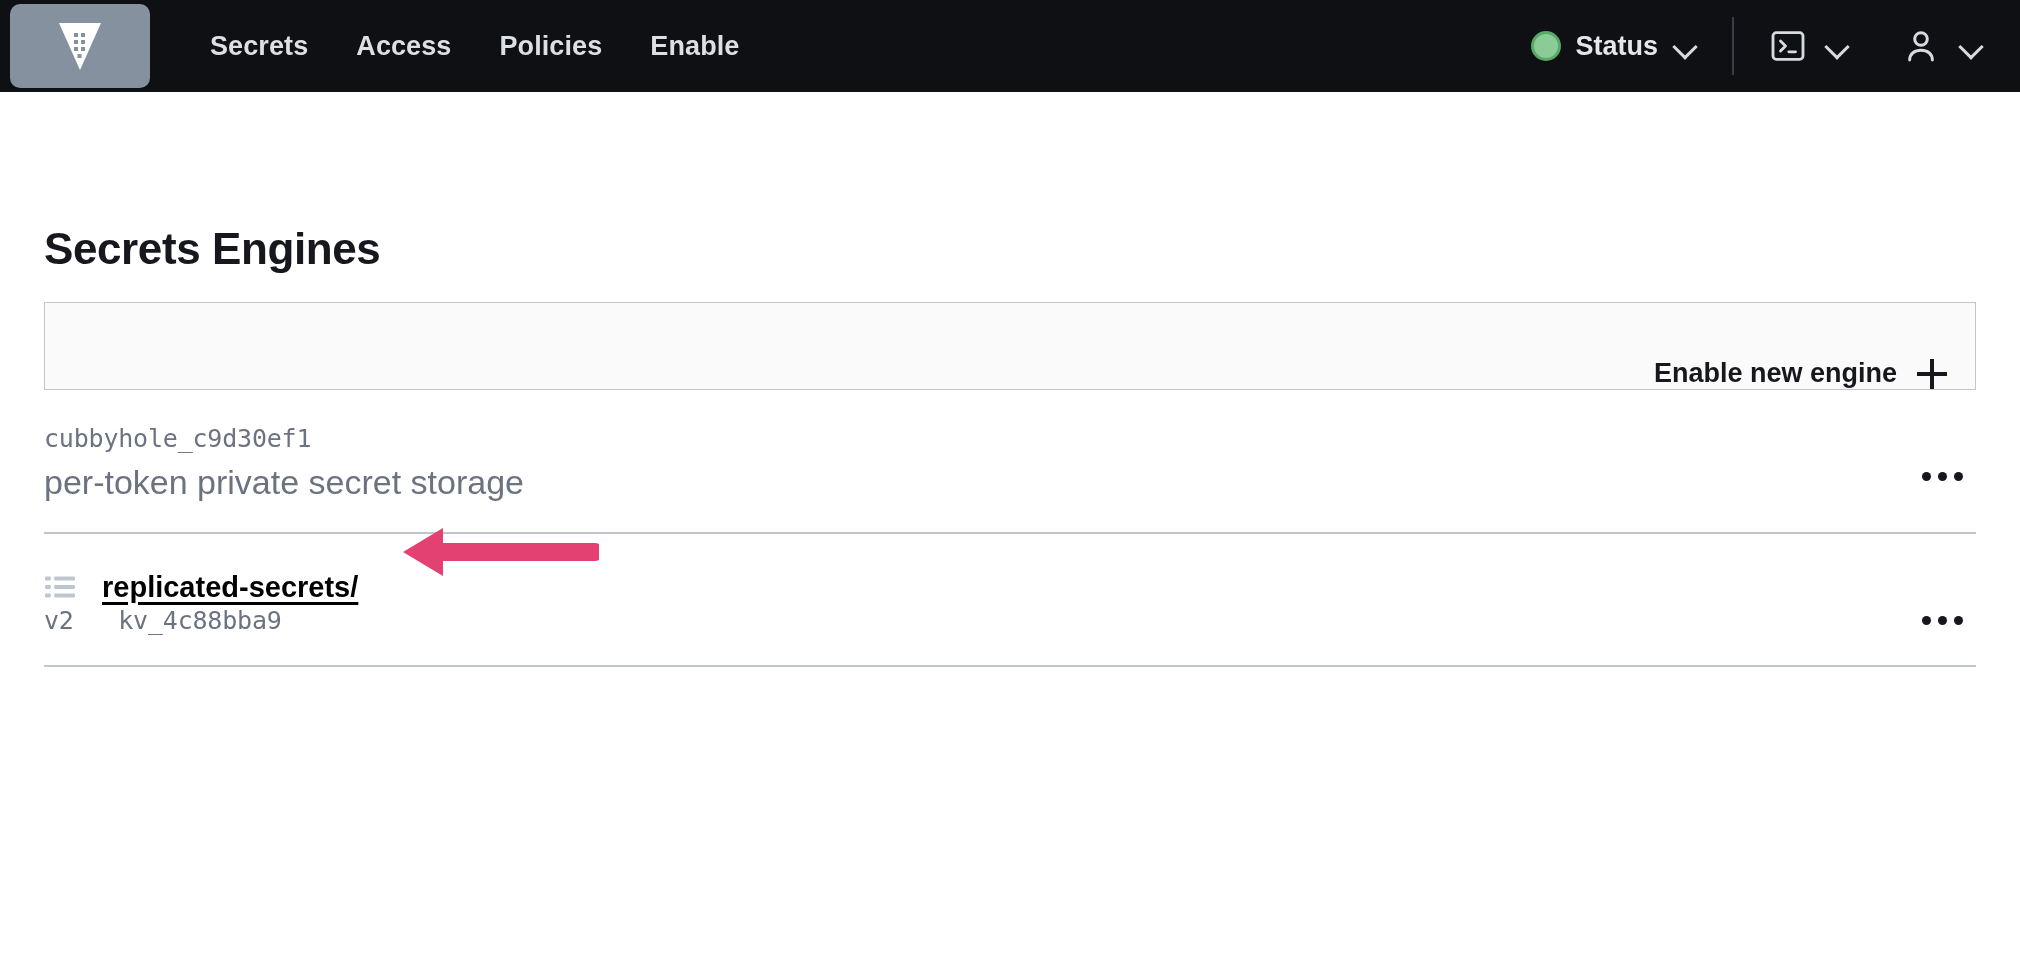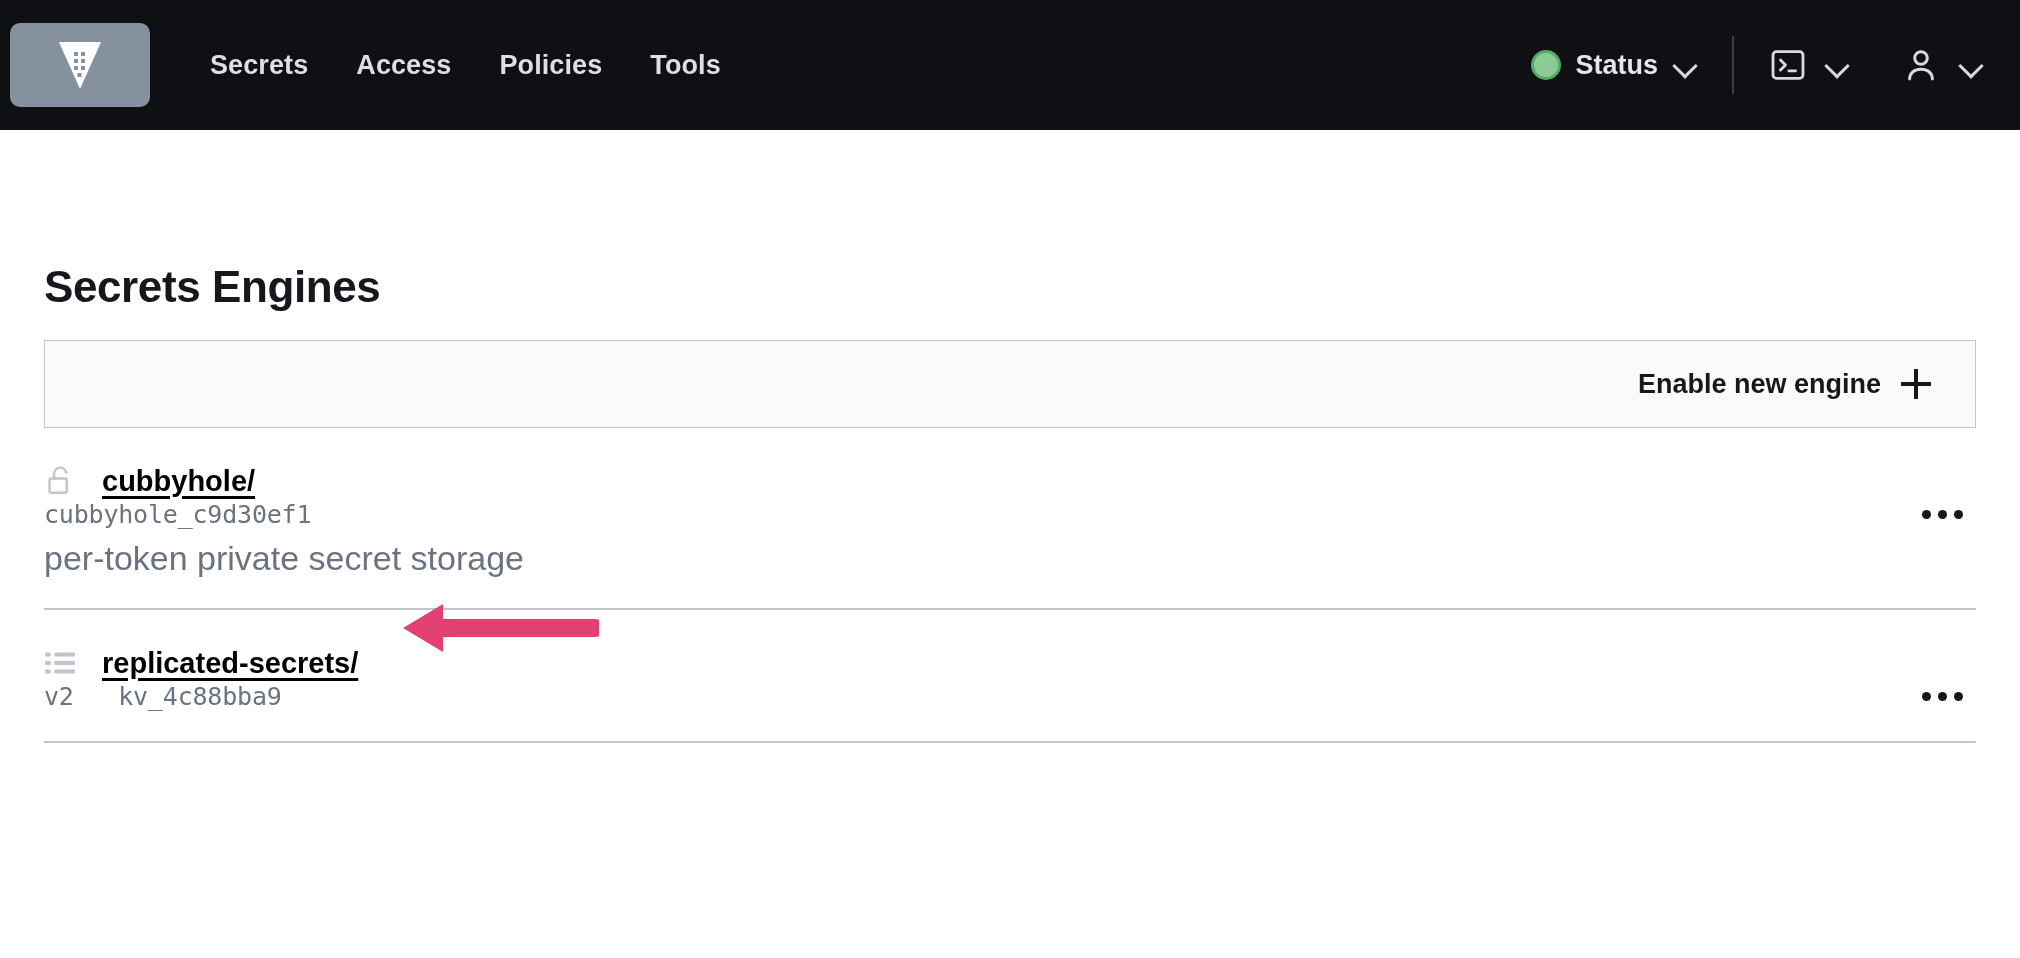--- a/index.html
+++ b/index.html
@@ -10,21 +10,21 @@
     height: 958px;
     background: #ffffff;
     font-family: "Liberation Sans", sans-serif;
     overflow: hidden;
   }
 
   
   .navbar {
     position: relative;
     width: 2020px;
-    height: 130px;
+    height: 92px;
     background: #0f1014;
     display: flex;
     align-items: center;
   }
 
   .logo-tile {
     width: 140px;
     height: 84px;
     margin-left: 10px;
     background: #8691a0;
@@ -122,23 +122,23 @@
     margin-top: 132px;
     margin-bottom: 13px;
   }
 
   .toolbar {
     margin-top: 28px;
     height: 88px;
     background: #fafafa;
     border: 1px solid #c2c6ce;
     display: flex;
-    align-items: center;
+    align-items: flex-end;
     justify-content: flex-end;
-    padding-right: 44px;
+    padding-right: 28px;
   }
   .toolbar-action {
     display: flex;
     align-items: center;
     gap: 20px;
     cursor: pointer;
   }
   .toolbar-action-label {
     font-size: 27px;
     font-weight: 700;
@@ -250,21 +250,21 @@
         <rect x="24" y="27" width="4" height="4"></rect>
         <rect x="20.5" y="34" width="4" height="4"></rect>
       </g>
     </svg>
   </div>
 
   <nav class="nav-links">
     <a class="nav-link" href="#">Secrets</a>
     <a class="nav-link" href="#">Access</a>
     <a class="nav-link" href="#">Policies</a>
-    <a class="nav-link" href="#">Tools</a>
+    <a class="nav-link" href="#">Enable</a>
   </nav>
 
   <div class="nav-right">
 
     <div class="status-group">
       <span class="status-dot"></span>
       <span class="status-label">Status</span>
       <span class="chev"></span>
     </div>
 
@@ -297,29 +297,20 @@
   <div class="toolbar">
     <div class="toolbar-action">
       <span class="toolbar-action-label">Enable new engine</span>
       <span class="plus-icon"></span>
     </div>
   </div>
 
   <div class="engine-list">
 
     <div class="engine-row">
-      <div class="engine-head">
-        <span class="engine-icon">
-          <svg width="30" height="32" viewBox="0 0 24 26" fill="none" stroke="#bfc5cf" stroke-width="2" stroke-linecap="round" stroke-linejoin="round">
-            <rect x="3.5" y="11" width="14" height="11.5" rx="1.6"></rect>
-            <path d="M7.2 11V7.2a5 5 0 0 1 9.9-0.9"></path>
-          </svg>
-        </span>
-        <a class="engine-link" href="#">cubbyhole/</a>
-      </div>
       <div class="engine-meta">cubbyhole_c9d30ef1</div>
       <div class="engine-desc">per-token private secret storage</div>
 
       <div class="row-menu">
         <i></i>
         <i></i>
         <i></i>
       </div>
     </div>
 

